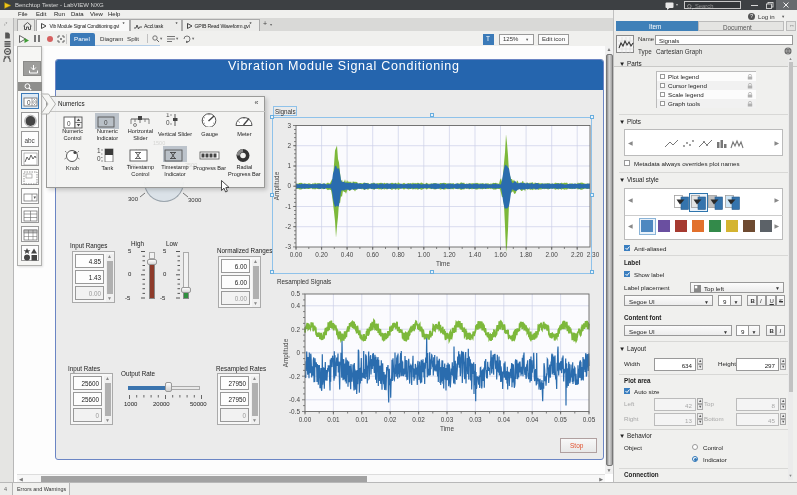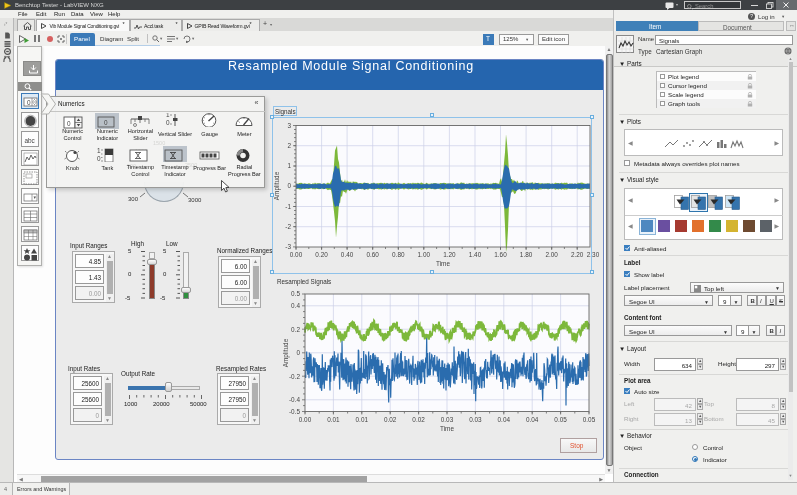--- a/index.html
+++ b/index.html
@@ -131,21 +131,21 @@
       <circle cx="4" cy="4" r="3.3" fill="none" stroke="#555" stroke-width="1.4"></circle>
       <rect x="2.5" y="3.2" width="3" height="1.6" fill="#555"></rect>
     </svg>
 <svg class="abs" style="left:3px;top:37px" width="8" height="8" viewBox="0 0 9 9">
       <path d="M1 8 C1 4 2 2 4.5 2 C7 2 8 4 8 8 M3 4 L2 1 M6 4 L7 1" fill="none" stroke="#555" stroke-width="1.3"></path>
     </svg>
 </div>
 <div class="abs" style="left:14px;top:46px;width:591px;height:428px;background:#fdfdfd"></div>
 <div class="abs" style="left:55px;top:59px;width:549px;height:401px;background:#ebebeb;border:1px solid #6b85c4;border-radius:3px"></div>
 <div class="abs" style="left:56px;top:59.5px;width:547px;height:30px;background:#2565ae;border-radius:2px 2px 0 0">
-<span class="txt" style="left:172px;top:-1px;font-size:12.5px;letter-spacing:0.75px;color:#fff">Resampled Module Signal Conditioning</span>
+<span class="txt" style="left:172px;top:-1px;font-size:12.5px;letter-spacing:0.75px;color:#fff">Vibration Module Signal Conditioning</span>
   </div>
 <div class="abs" style="left:144px;top:182px;width:40px;height:20px;border-radius:0 0 20px 20px;background:#dbe2e8;border:0.7px solid #9aa4ac;border-top:none"></div>
 <span class="txt" style="left:128px;top:196px;font-size:6px;color:#333">300</span>
 <span class="txt" style="left:188px;top:197px;font-size:6px;color:#333">3000</span>
 <svg class="abs" style="left:138px;top:191px" width="52" height="8">
     <path d="M2 6 L7 2 M50 6 L45 2" stroke="#555" stroke-width="0.8"></path>
   </svg>
 <svg width="334" height="162" style="position:absolute;left:271px;top:116px">
 <style>text{font-family:"Liberation Sans",sans-serif;font-size:6.4px;fill:#444}.ax{stroke:#666;stroke-width:0.8}</style>
 <rect x="25.0" y="9.5" width="294.0" height="121.5" fill="#fbfbfe" stroke="none"></rect>

